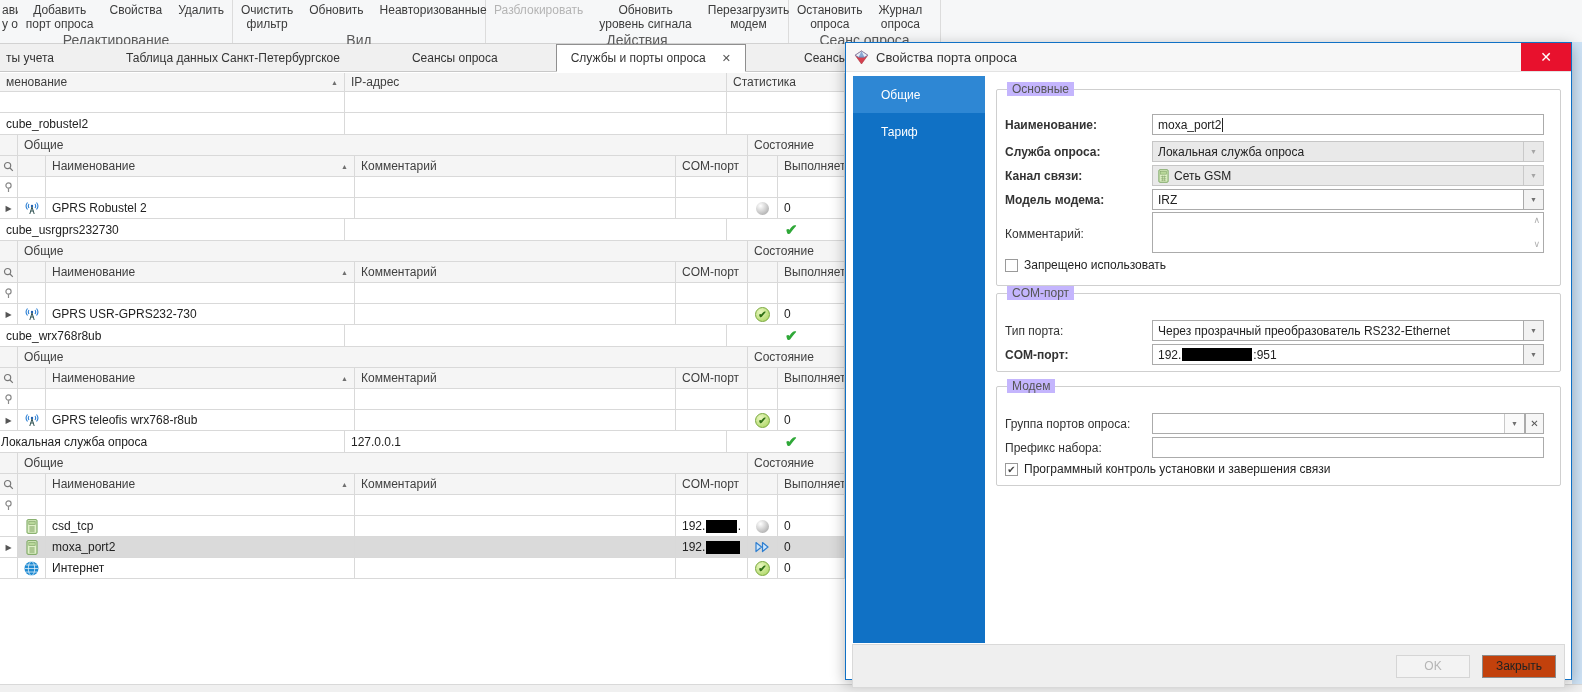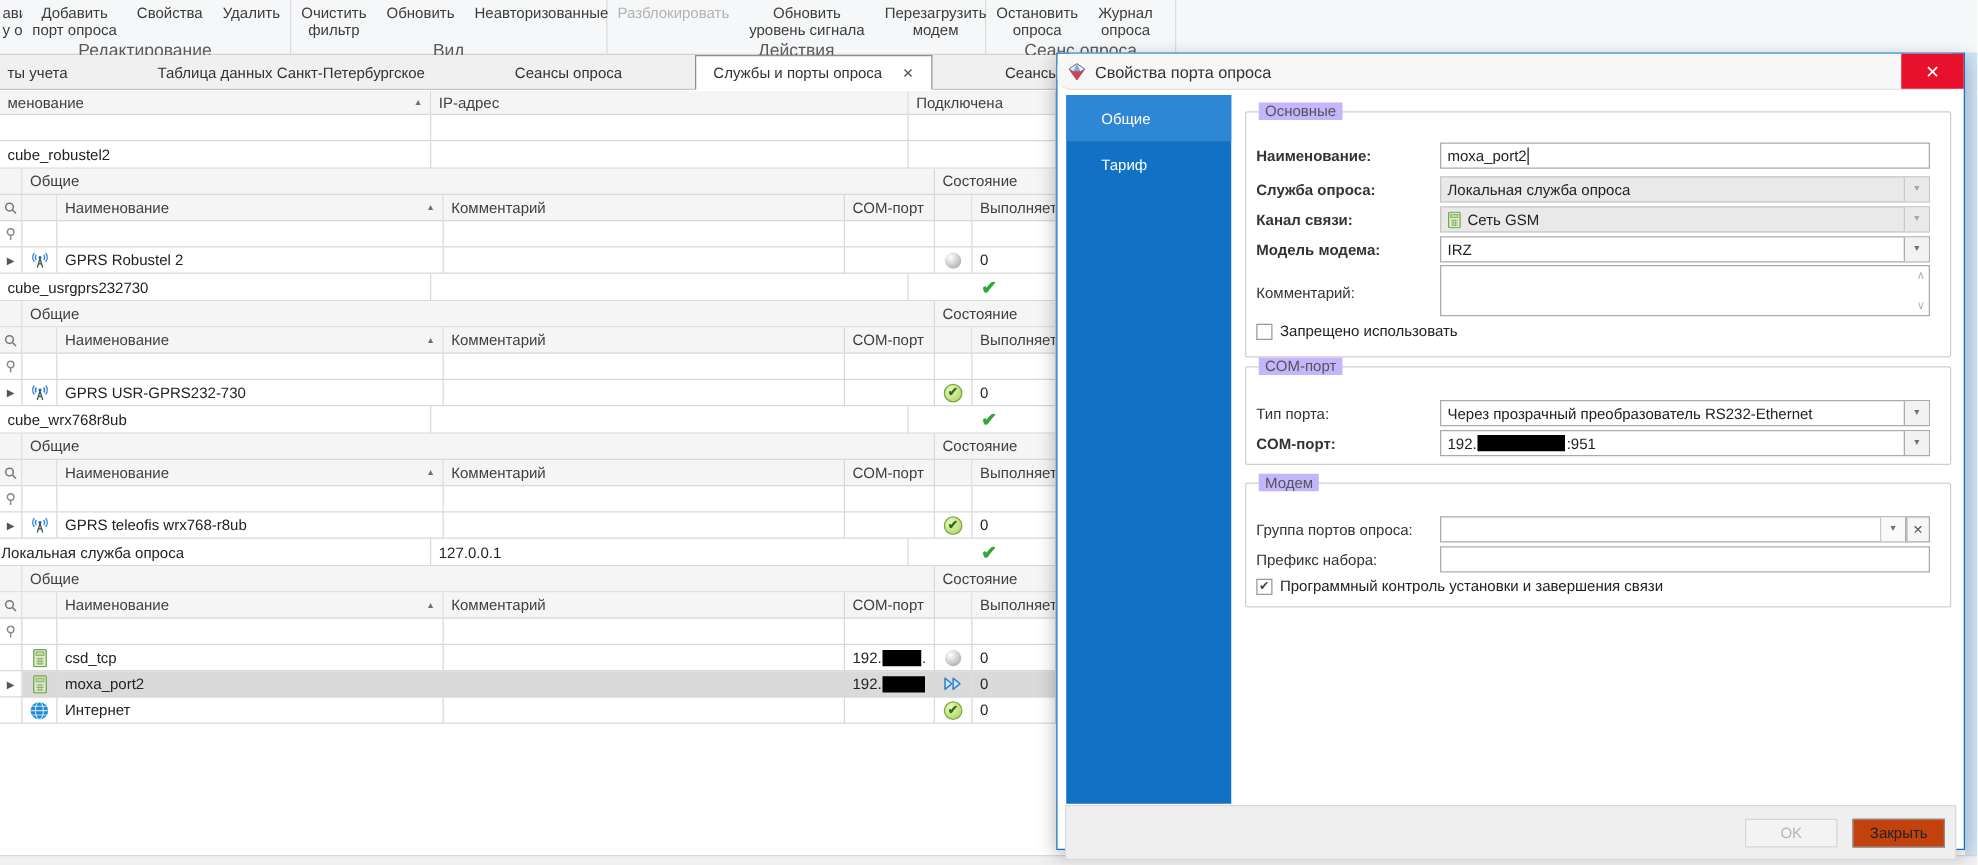--- a/index.html
+++ b/index.html
@@ -53,21 +53,21 @@
        background:radial-gradient(circle at 35% 30%, #e9f7c0, #a6d35a);
        color:#2d6e14;font-size:10px;font-weight:bold;display:flex;align-items:center;justify-content:center;}
   .redact{display:inline-block;width:62px;height:13px;background:#000;vertical-align:middle;margin:0 1px;}
   .blank-bottom{position:absolute;top:580px;left:0;width:845px;height:104px;background:#fff;}
   .statusbar{position:absolute;left:0;bottom:0;width:100%;height:8px;background:#f0f0f0;border-top:1px solid #d9d9d9;box-sizing:border-box;}
   .rightstrip{position:absolute;right:0;top:42px;width:10px;height:642px;background:#cfe4f7;}
   
   .dialog{position:absolute;left:845px;top:42px;width:727px;height:638px;background:#fff;
           border:1px solid #1071c5;box-shadow:0 4px 14px rgba(0,0,0,.3);box-sizing:border-box;z-index:10;}
   .d-title{height:28px;background:#f7f7f7;display:flex;align-items:center;padding-left:8px;
-           border-bottom:1px solid #e3e3e3;color:#333;font-size:13px;border-radius:11px;}
+           border-bottom:1px solid #e3e3e3;color:#333;font-size:13px;}
   .d-title .gem{margin-right:7px;display:flex;}
   .d-close{margin-left:auto;width:50px;height:28px;background:#e8112d;color:#fff;display:flex;
            align-items:center;justify-content:center;font-size:14px;cursor:default;}
   .d-nav{position:absolute;left:7px;top:33px;width:132px;height:567px;background:#1071c5;}
   .d-nav-item{height:37px;color:#fff;display:flex;align-items:center;padding-left:28px;}
   .d-nav-item.selected{background:#2e87d4;}
   .gb{position:absolute;border:1px solid #cfcfcf;border-radius:2px;box-sizing:border-box;}
   .gb-label{position:absolute;top:-8px;left:10px;background:#c4b5fd;padding:0 5px;color:#555;}
   .flabel{position:absolute;left:8px;height:21px;display:flex;align-items:center;color:#333;}
   .flabel.b{font-weight:bold;}
@@ -190,21 +190,21 @@
 
     <div class="grow o-header">
       <div class="cell hdr w-oname">
         <span>менование</span>
           <span class="sortarrow">▲</span>
         </div>
       <div class="cell hdr w-oip">
           <span>IP-адрес</span>
         </div>
       <div class="cell hdr w-oconn">
-          <span>Подключена</span>
+          <span>Статистика</span>
         </div>
     </div>
 
     <div class="grow o-filter">
       <div class="cell w-oname"></div>
         <div class="cell w-oip"></div>
         <div class="cell w-oconn"></div>
     </div>
 
     <div class="grow o-row">

